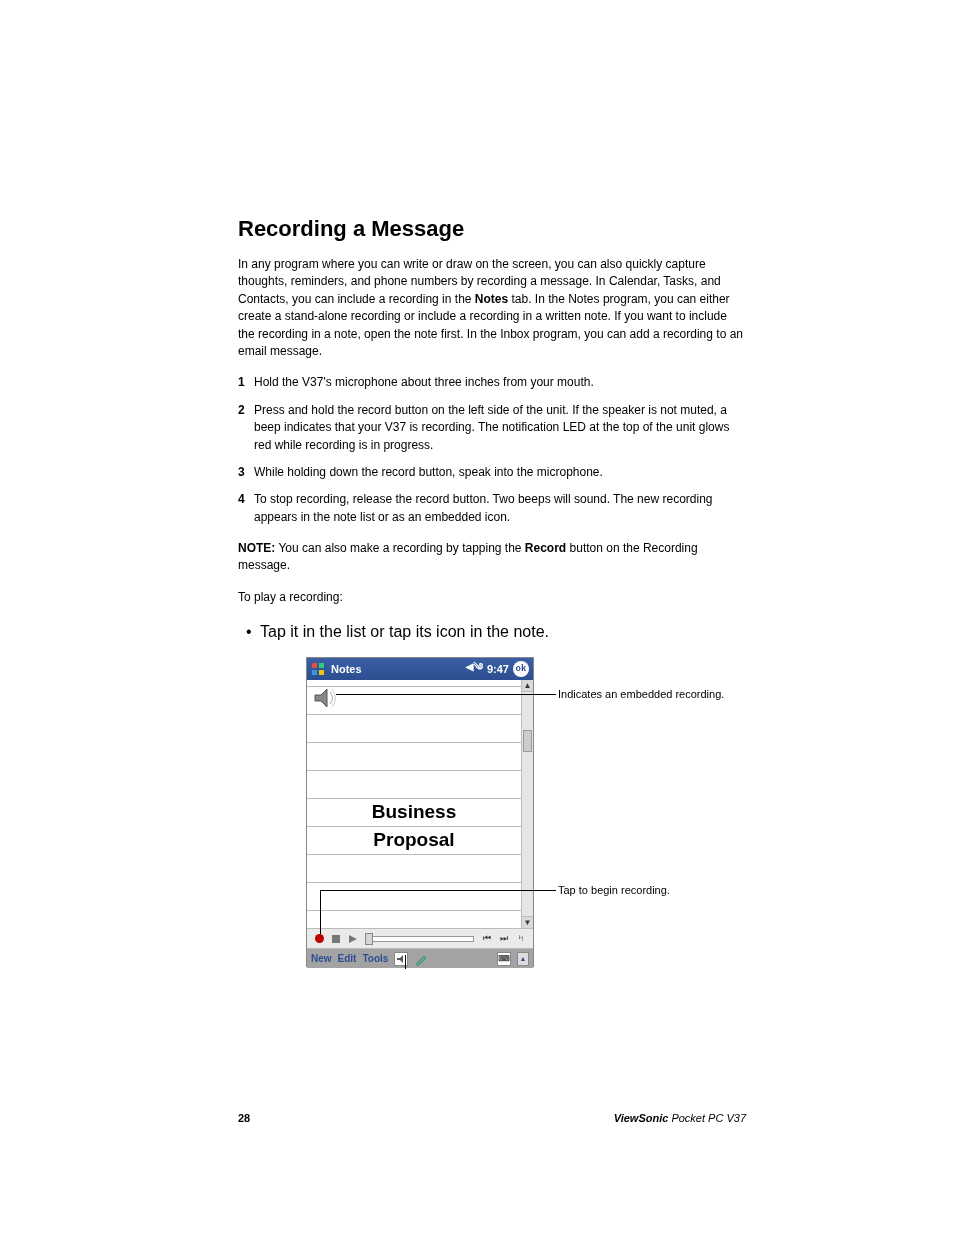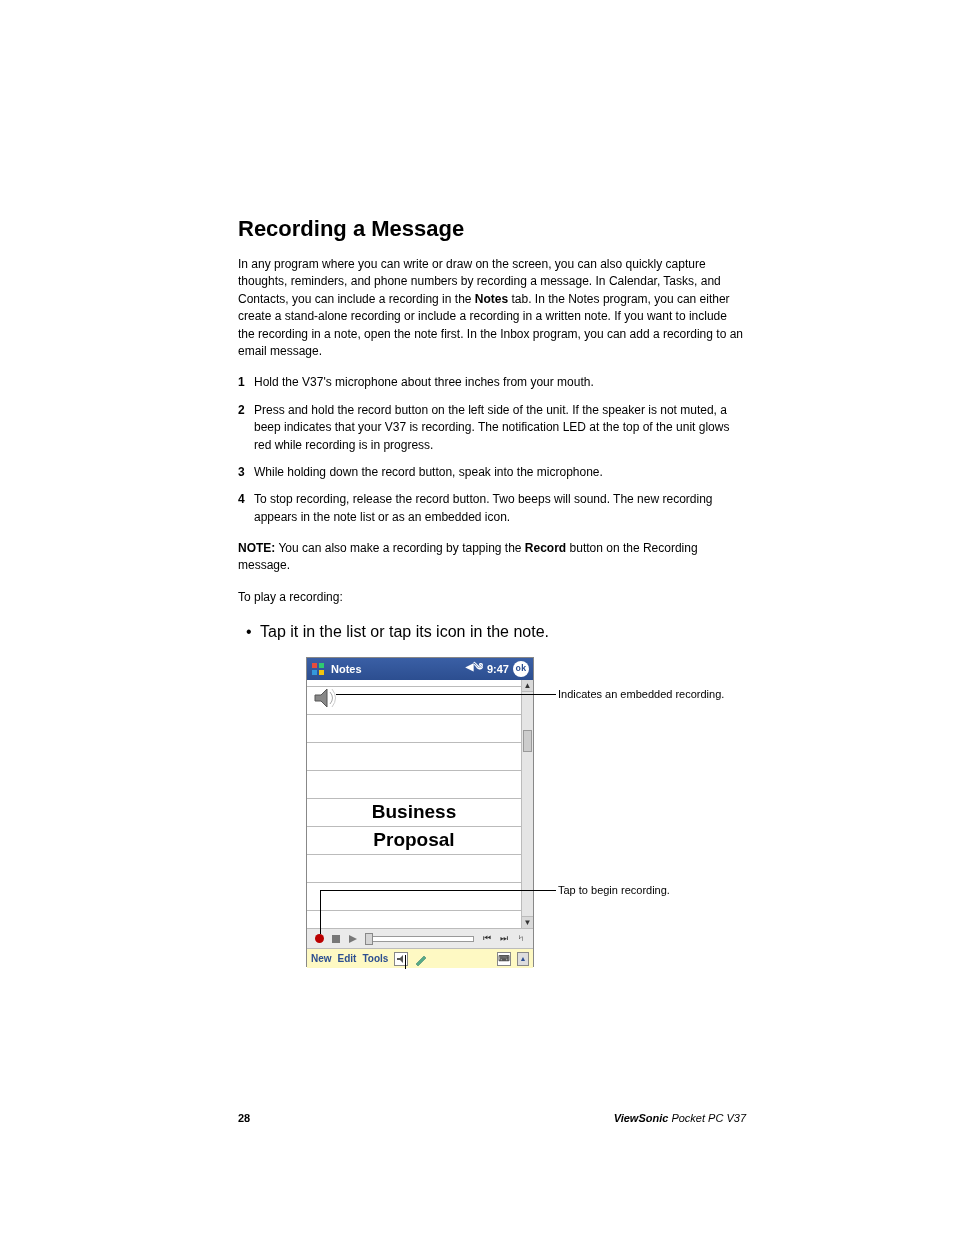--- a/index.html
+++ b/index.html
@@ -164,21 +164,21 @@
     position: absolute; left: -2px; top: -4px;
     width: 8px; height: 12px; background: #d5d5d5; border: 1px solid #888;
   }
   .menu-bar {
     height: 20px;
     border-top: 1px solid #bbb;
     display: flex;
     align-items: center;
     padding: 0 4px;
     gap: 6px;
-    background: #fef9c3;
+    background: #a3a3a3;
     font-size: 10px;
     font-weight: bold;
     color: #2c4e90;
   }
   .mb-spacer { flex: 1; }
   .mb-ico { width: 14px; height: 14px; border: 1px solid #888; display: inline-flex; align-items: center; justify-content: center; font-size: 8px; color: #555; background: #fff; }
   .mb-up { width: 12px; height: 14px; border: 1px solid #888; display: inline-flex; align-items: center; justify-content: center; font-size: 7px; background: #ddd; }
   .callout {
     position: absolute;
     font-size: 11px;

